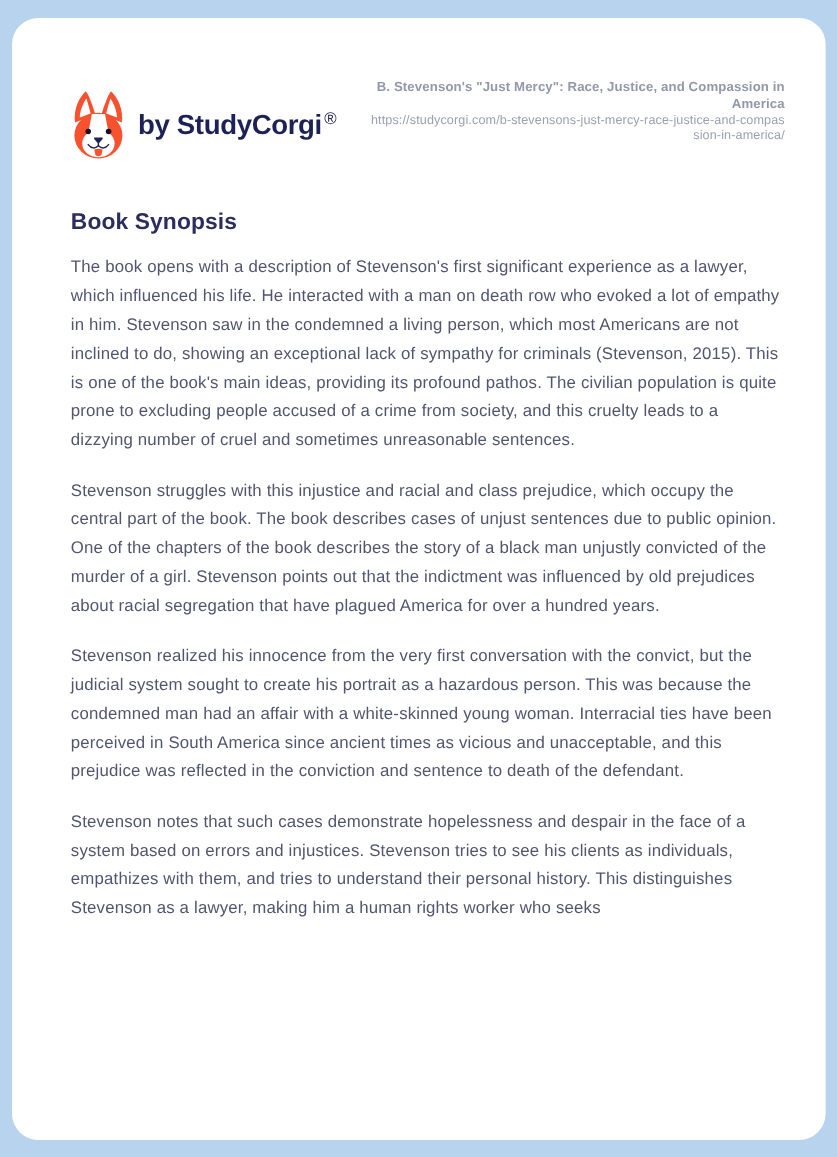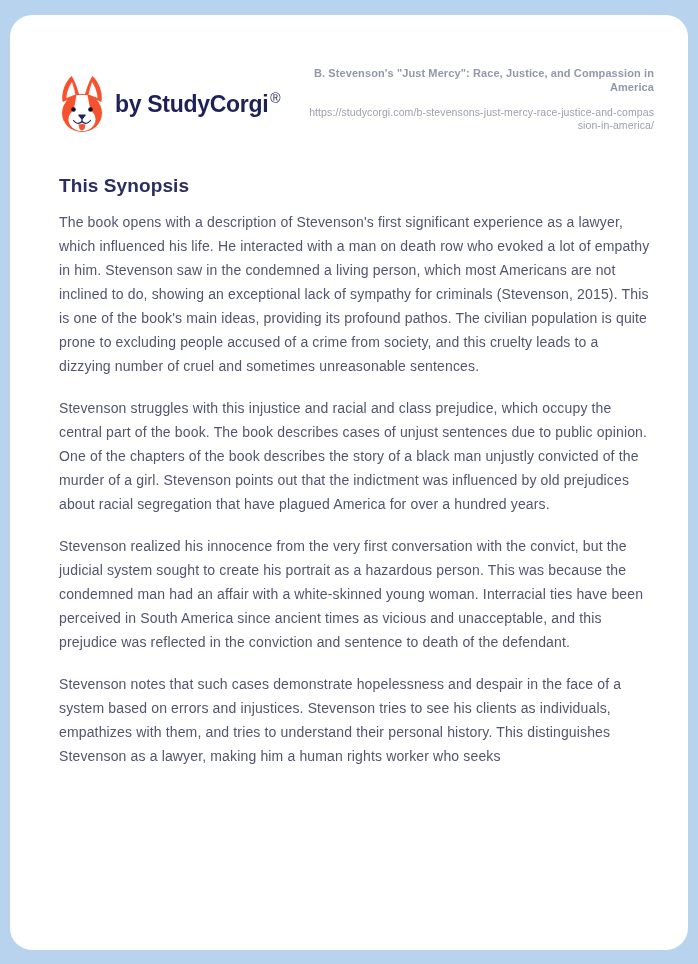--- a/index.html
+++ b/index.html
@@ -54,21 +54,21 @@
     margin-top: 1px;
   }
   .doc-title {
     font-size: 11px;
     font-weight: 700;
     line-height: 14px;
     color: #9298aa;
     letter-spacing: 0.1px;
   }
   .doc-url {
-    margin-top: 12px;
+    margin-top: 0;
     font-size: 10.5px;
     font-weight: 400;
     line-height: 13px;
     color: #9ba0b1;
     word-break: break-all;
     letter-spacing: 0.1px;
   }
   
   .content { margin-top: 42px; }
   .content p {
@@ -122,20 +122,20 @@
     </div>
 
     <div class="doc-meta">
       <div class="doc-title">B. Stevenson's "Just Mercy": Race, Justice, and Compassion in America</div>
       <div class="doc-url">https://studycorgi.com/b-stevensons-just-mercy-race-justice-and-compassion-in-america/</div>
     </div>
 
   </div>
 
   <div class="content">
-    <h2>This Synopsis</h2>
+    <h2>Book Synopsis</h2>
     <p>The book opens with a description of Stevenson's first significant experience as a lawyer, which influenced his life. He interacted with a man on death row who evoked a lot of empathy in him. Stevenson saw in the condemned a living person, which most Americans are not inclined to do, showing an exceptional lack of sympathy for criminals (Stevenson, 2015). This is one of the book's main ideas, providing its profound pathos. The civilian population is quite prone to excluding people accused of a crime from society, and this cruelty leads to a dizzying number of cruel and sometimes unreasonable sentences.</p>
     <p>Stevenson struggles with this injustice and racial and class prejudice, which occupy the central part of the book. The book describes cases of unjust sentences due to public opinion. One of the chapters of the book describes the story of a black man unjustly convicted of the murder of a girl. Stevenson points out that the indictment was influenced by old prejudices about racial segregation that have plagued America for over a hundred years.</p>
     <p>Stevenson realized his innocence from the very first conversation with the convict, but the judicial system sought to create his portrait as a hazardous person. This was because the condemned man had an affair with a white-skinned young woman. Interracial ties have been perceived in South America since ancient times as vicious and unacceptable, and this prejudice was reflected in the conviction and sentence to death of the defendant.</p>
     <p>Stevenson notes that such cases demonstrate hopelessness and despair in the face of a system based on errors and injustices. Stevenson tries to see his clients as individuals, empathizes with them, and tries to understand their personal history. This distinguishes Stevenson as a lawyer, making him a human rights worker who seeks</p>
   </div>
 
 </div>
 
 </body></html>

